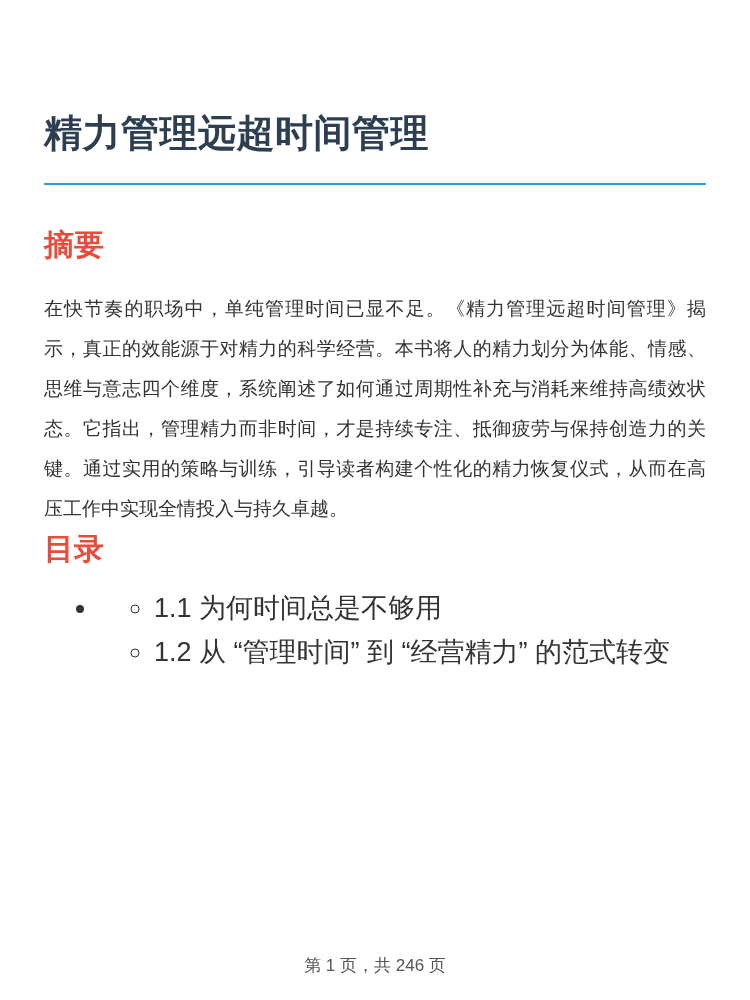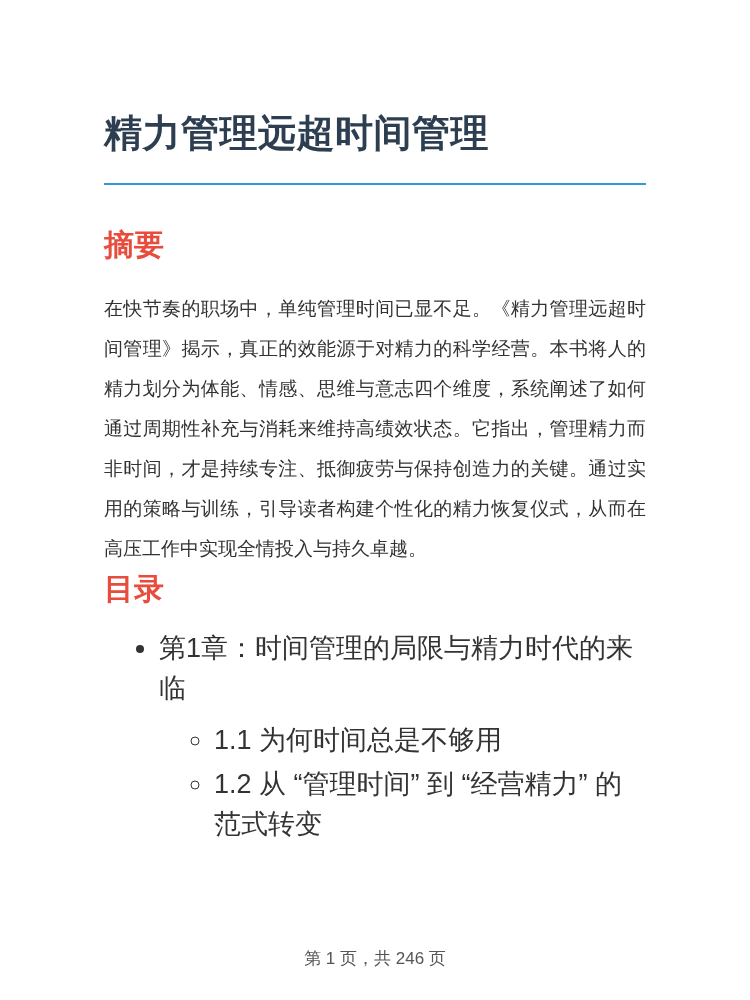--- a/index.html
+++ b/index.html
@@ -14,21 +14,21 @@
   html, body {
     width: 750px;
     background: #ffffff;
     font-family: "Liberation Sans", "DejaVu Sans", sans-serif;
   }
   .page {
     position: relative;
     width: 750px;
     height: 1000px;
     background: var(--page-background, #ffffff);
-    padding: 0 104px;
+    padding: 0 44px;
     overflow: hidden;
   }
   .doc-title {
     padding-top: 110px;
     font-size: 38px;
     font-weight: 700;
     line-height: 1.25;
     color: var(--title-text, #2c3e50);
     letter-spacing: 0.5px;
   }
@@ -64,21 +64,21 @@
   .toc-list ul {
     margin-top: 12px;
     padding-left: 55px;
     list-style-type: circle;
   }
   .toc-list ul li + li { margin-top: 4px; }
   .page-footer {
     position: absolute;
     left: 0;
     right: 0;
-    bottom: 31px;
+    bottom: 24px;
     text-align: center;
     font-size: 17px;
     line-height: 1.2;
     color: var(--footer-text, #555555);
   }
 </style>
 </head>
 <body>
 
 <div class="page">
@@ -88,21 +88,20 @@
   <hr class="title-rule">
 
   <h2 class="section-heading summary-heading">摘要</h2>
 
   <p class="summary-body">在快节奏的职场中，单纯管理时间已显不足。《精力管理远超时间管理》揭示，真正的效能源于对精力的科学经营。本书将人的精力划分为体能、情感、思维与意志四个维度，系统阐述了如何通过周期性补充与消耗来维持高绩效状态。它指出，管理精力而非时间，才是持续专注、抵御疲劳与保持创造力的关键。通过实用的策略与训练，引导读者构建个性化的精力恢复仪式，从而在高压工作中实现全情投入与持久卓越。</p>
 
   <h2 class="section-heading toc-heading">目录</h2>
 
   <ul class="toc-list">
     <li>
-      <span>第1章：时间管理的局限与精力时代的来临</span>
       <ul>
         <li>
           <span>1.1 为何时间总是不够用</span>
         </li>
         <li>
           <span>1.2 从 “管理时间” 到 “经营精力” 的范式转变</span>
         </li>
       </ul>
     </li>
   </ul>

